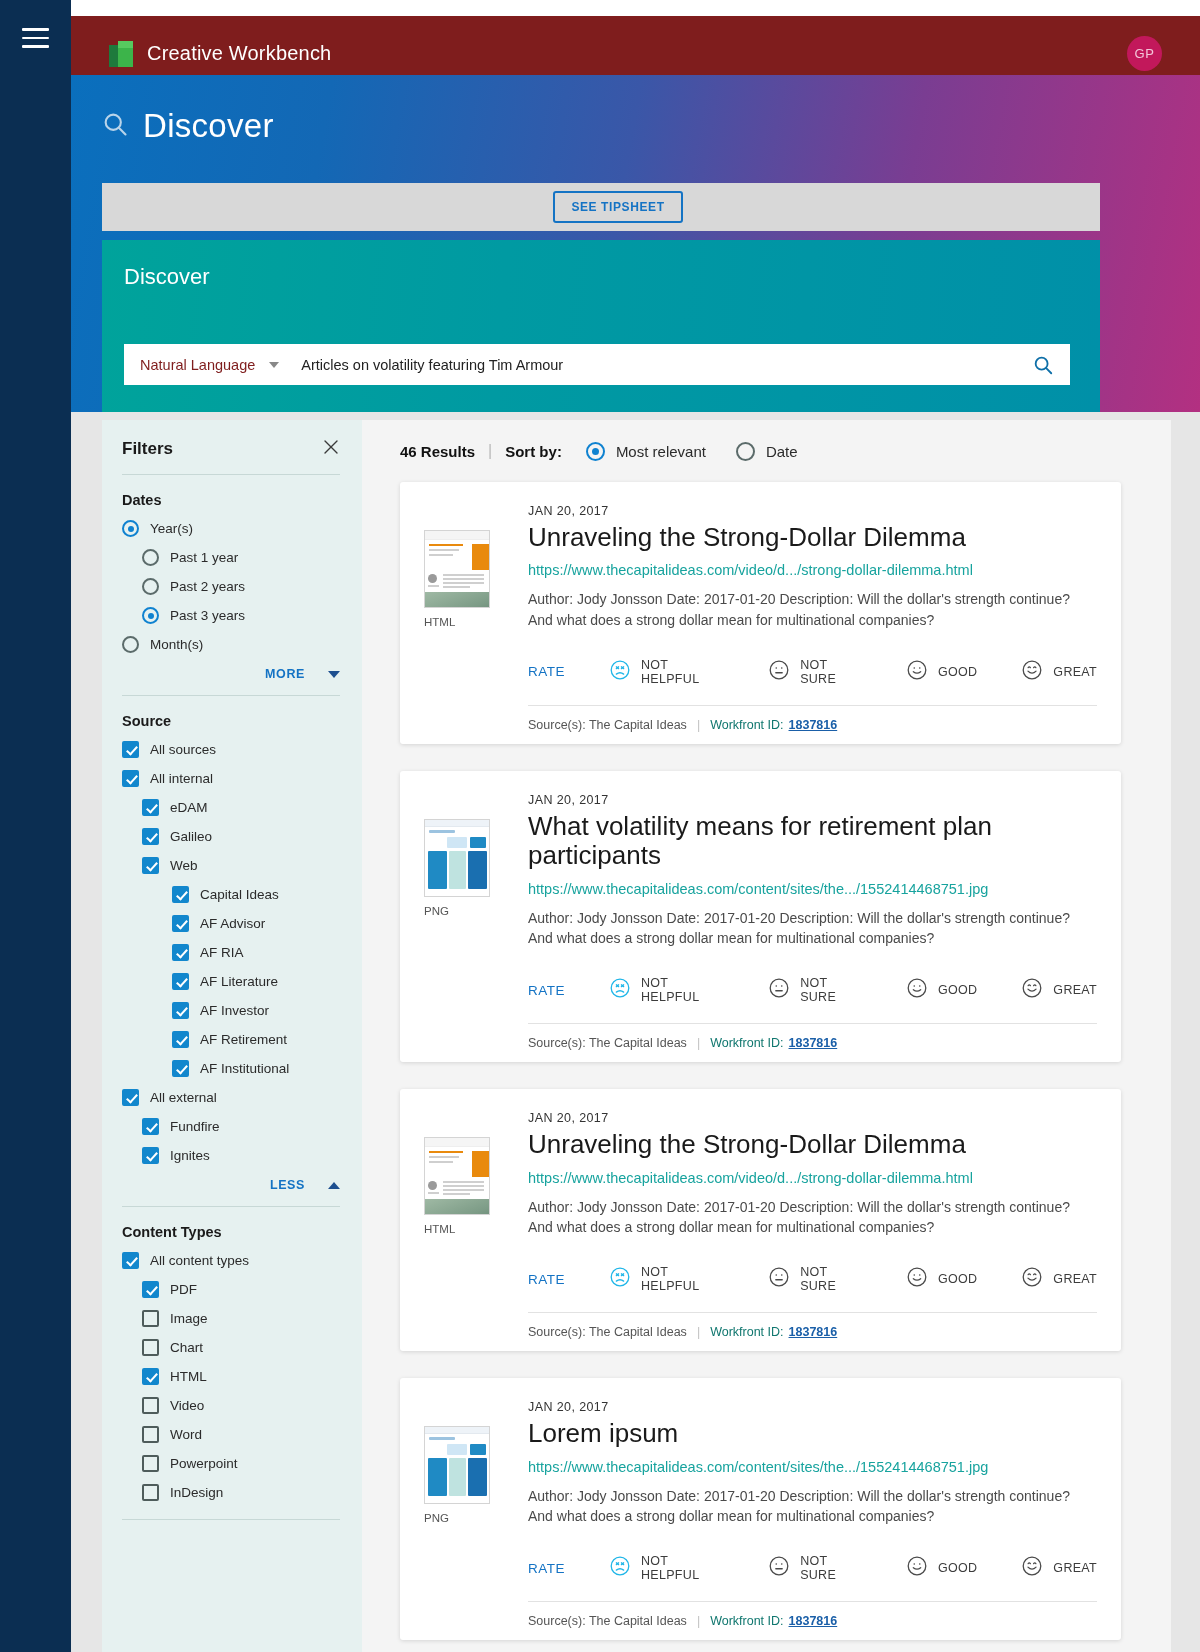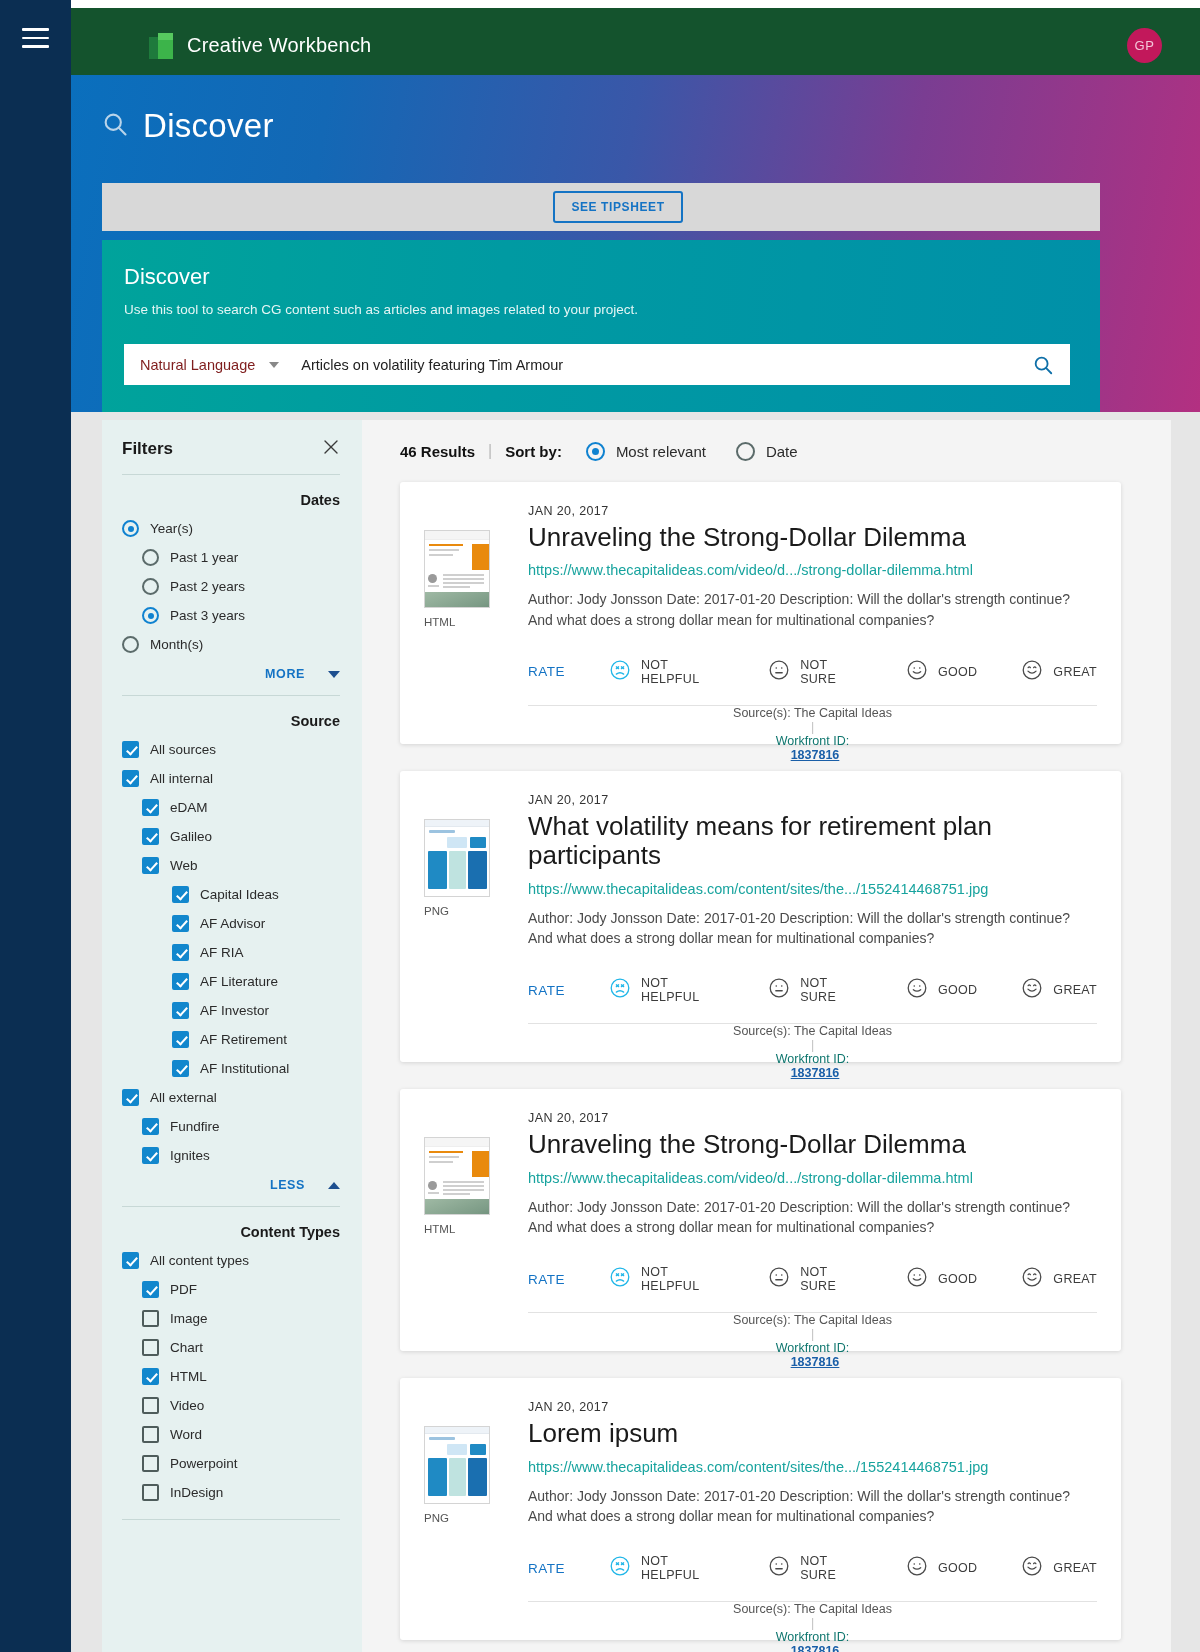--- a/index.html
+++ b/index.html
@@ -20,22 +20,22 @@
     position: absolute; left: 22px; top: 28px; width: 27px; height: 20px;
     cursor: pointer;
   }
   .hamburger span {
     display: block; height: 2.5px; background: #ffffff; border-radius: 1px;
     margin-bottom: 6px;
   }
 
   
   .topbar {
-    position: absolute; left: 71px; top: 8px; width: 1129px; height: 75px;
-    background: #14532d; display: flex; align-items: center; padding-left: 40px;
+    position: absolute; left: 71px; top: 16px; width: 1129px; height: 75px;
+    background: #7f1d1d; display: flex; align-items: center;
   }
   .brand { display: flex; align-items: center; margin-left: 38px; }
   .brand-logo { width: 24px; height: 26px; position: relative; }
   .brand-logo .f1 {
     position: absolute; left: 0; top: 4px; width: 9px; height: 22px;
     background: #1e7a3c;
   }
   .brand-logo .f2 {
     position: absolute; left: 9px; top: 0px; width: 15px; height: 26px;
     background: #3cb44a;
@@ -108,21 +108,21 @@
     background: #e6e6e6;
   }
   .sidebar {
     position: absolute; left: 31px; top: 8px; width: 260px; height: 1232px;
     background: #e6f1f0; padding: 18px 22px 0 20px; overflow: hidden;
   }
   .sb-head { display: flex; align-items: center; justify-content: space-between; }
   .sb-head-title { font-size: 17px; font-weight: 700; color: #1a1a1a; }
   .close-x { cursor: pointer; }
   .hr { height: 1px; background: #c7d8d6; margin: 14px 0 0 0; }
-  .sec-title { font-size: 14.5px; font-weight: 700; color: #1a1a1a; margin: 17px 0 0 0; text-align: right; }
+  .sec-title { font-size: 14.5px; font-weight: 700; color: #1a1a1a; margin: 17px 0 0 0; }
 
   .opt { display: flex; align-items: center; margin-top: 12px; cursor: pointer; }
   .opt-label { font-size: 13.5px; color: #2b2b2b; margin-left: 11px; }
 
   .radio {
     width: 17px; height: 17px; border-radius: 50%; border: 2px solid #5b6b6a;
     flex: none; position: relative; background: #e6f1f0;
   }
   .radio.checked { border-color: #0f82d0; }
   .radio.checked::after {
@@ -199,21 +199,21 @@
   }
   .card-desc { font-size: 14px; color: #4a4a4a; margin-top: 11px; line-height: 1.45; max-width: 545px; }
 
   .rate-row { display: flex; align-items: center; margin-top: 25px; height: 34px; }
   .rate-label { font-size: 13.5px; font-weight: 400; color: #1473c4; letter-spacing: .5px; cursor: pointer; }
   .rate-opt { display: flex; align-items: center; margin-left: 44px; cursor: pointer; }
   .rate-opt .r-txt { font-size: 12.5px; color: #3c3c3c; margin-left: 10px; letter-spacing: .3px; }
 
   .card-foot-hr { height: 1px; background: #e2e2e2; margin-top: 16px; }
   .card-foot {
-    display: flex; align-items: center; height: 38px; font-size: 12.5px; color: #555; flex-direction: column;
+    display: flex; align-items: center; height: 38px; font-size: 12.5px; color: #555;
   }
   .foot-sep { color: #c2c2c2; margin: 0 10px; }
   .foot-strong { font-weight: 400; color: #0f766e; }
   .foot-id { color: #1a5fa8; font-weight: 700; text-decoration: underline; margin-left: 5px; cursor: pointer; }
 </style>
 </head>
 <body>
 
 <div class="page">
 
@@ -248,21 +248,20 @@
       <span class="hero-title">Discover</span>
     </div>
   </div>
 
   <div class="tip-banner">
     <button class="tip-btn">SEE TIPSHEET</button>
   </div>
 
   <div class="discover-panel">
     <div class="dp-title">Discover</div>
-    <div class="dp-sub">Use this tool to search CG content such as articles and images related to your project.</div>
     <div class="searchbar">
       <span class="sb-mode">Natural Language</span>
       <span class="sb-caret"></span>
       <input class="sb-input" value="Articles on volatility featuring Tim Armour" style="">
       <span class="sb-go">
         <svg width="22" height="22" viewBox="0 0 24 24" fill="none" stroke="#0e6fa8" stroke-width="2">
           <circle cx="10.5" cy="10.5" r="6.5"></circle>
             <line x1="15.5" y1="15.5" x2="21" y2="21" stroke-linecap="round"></line>
         </svg>
       </span>

